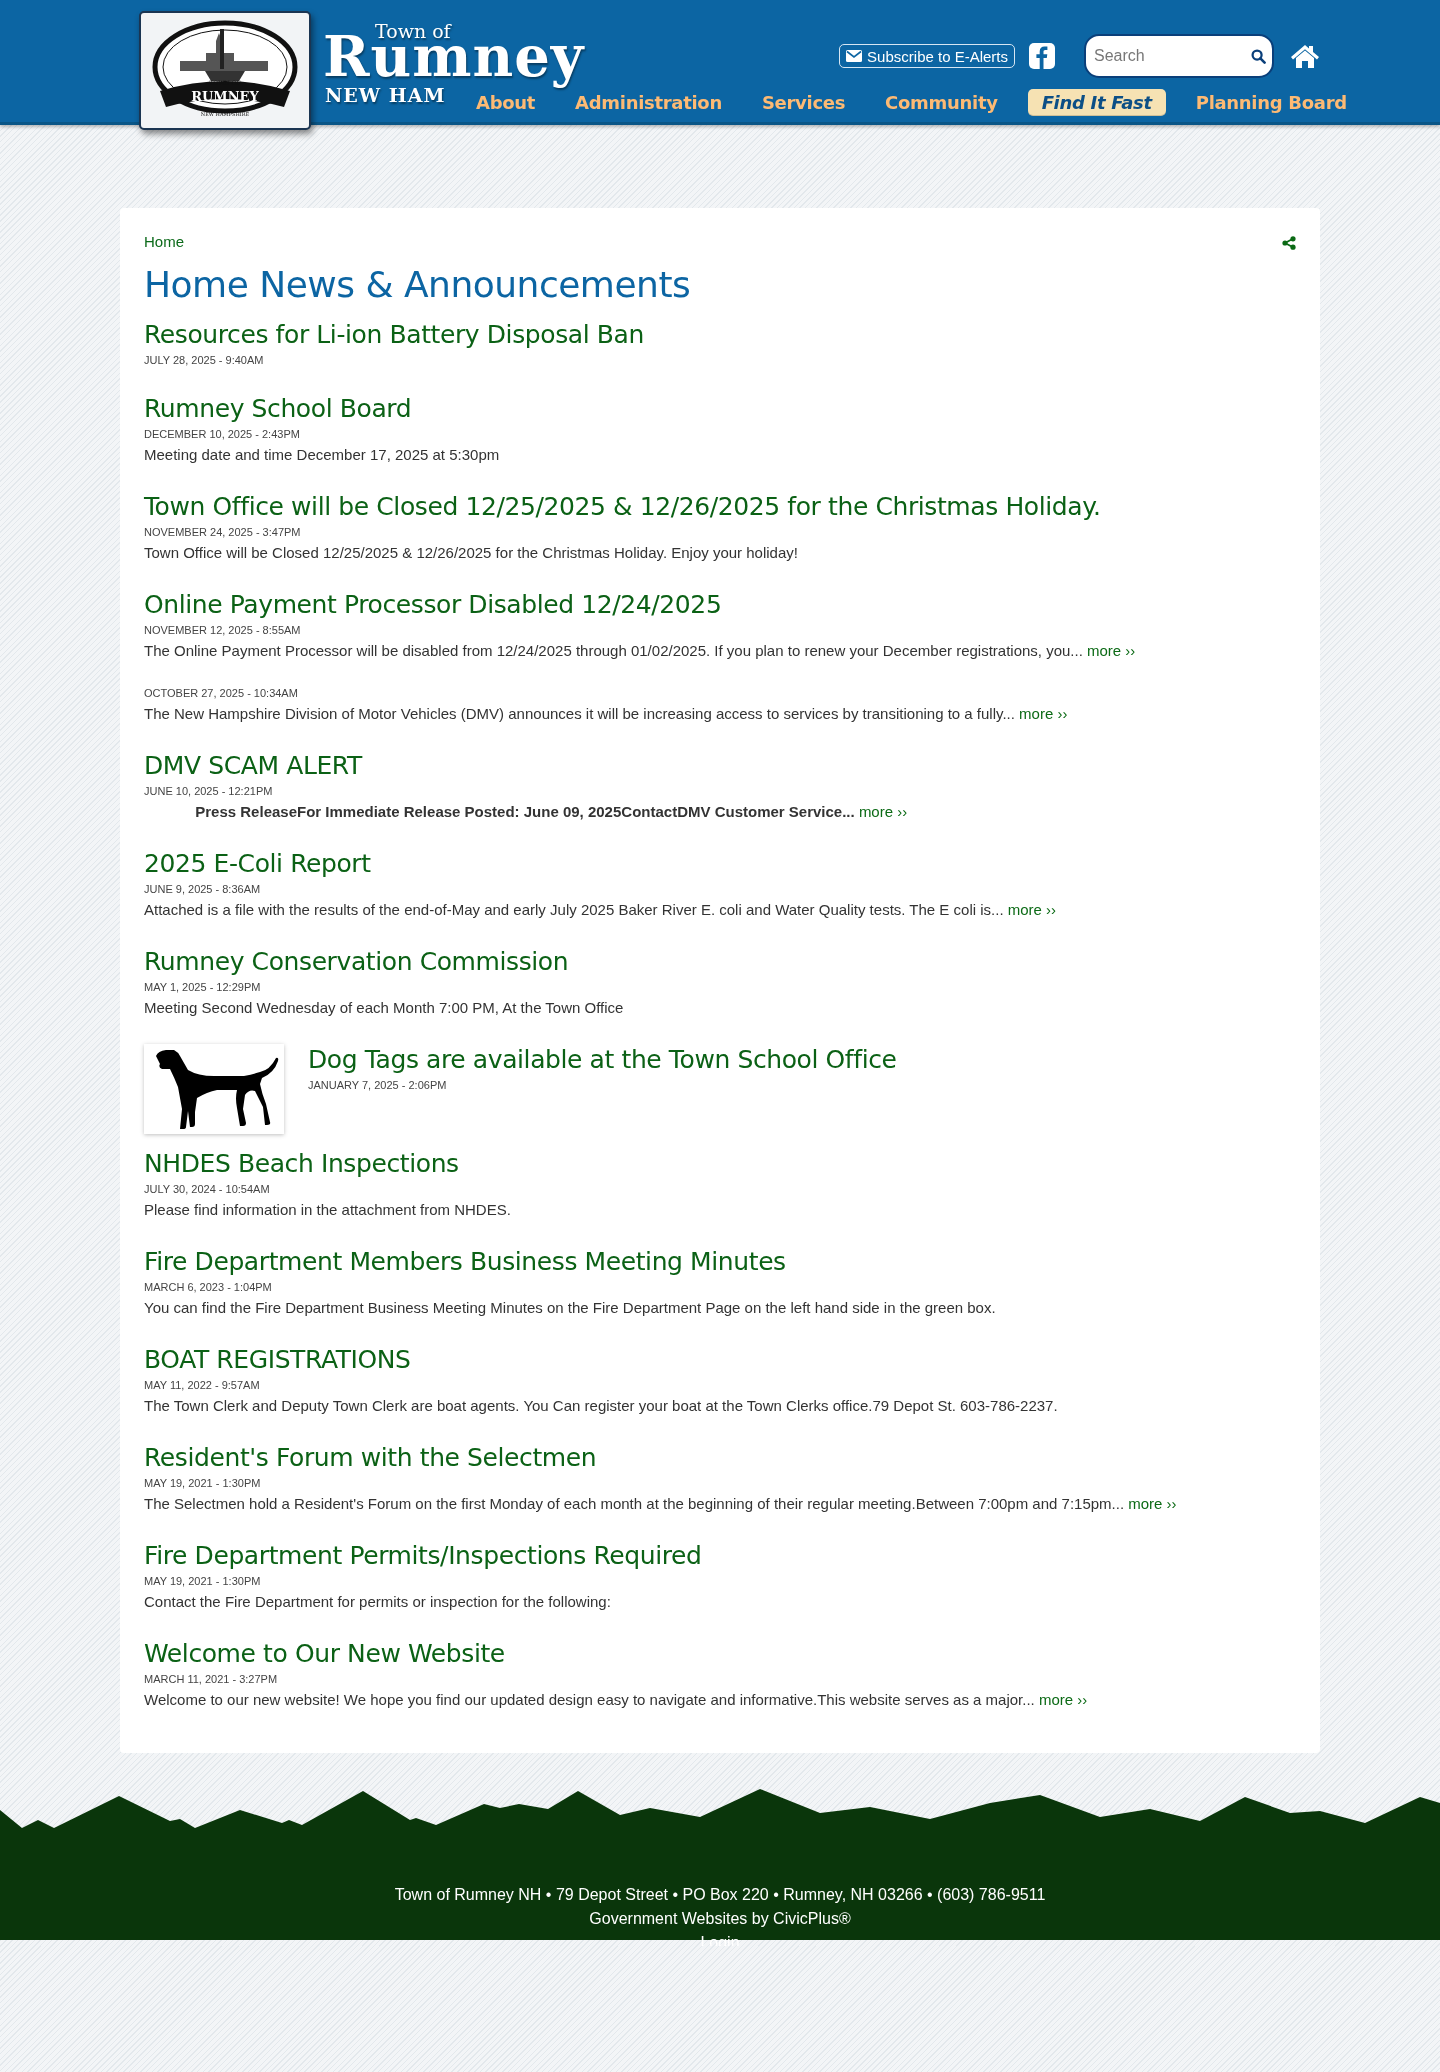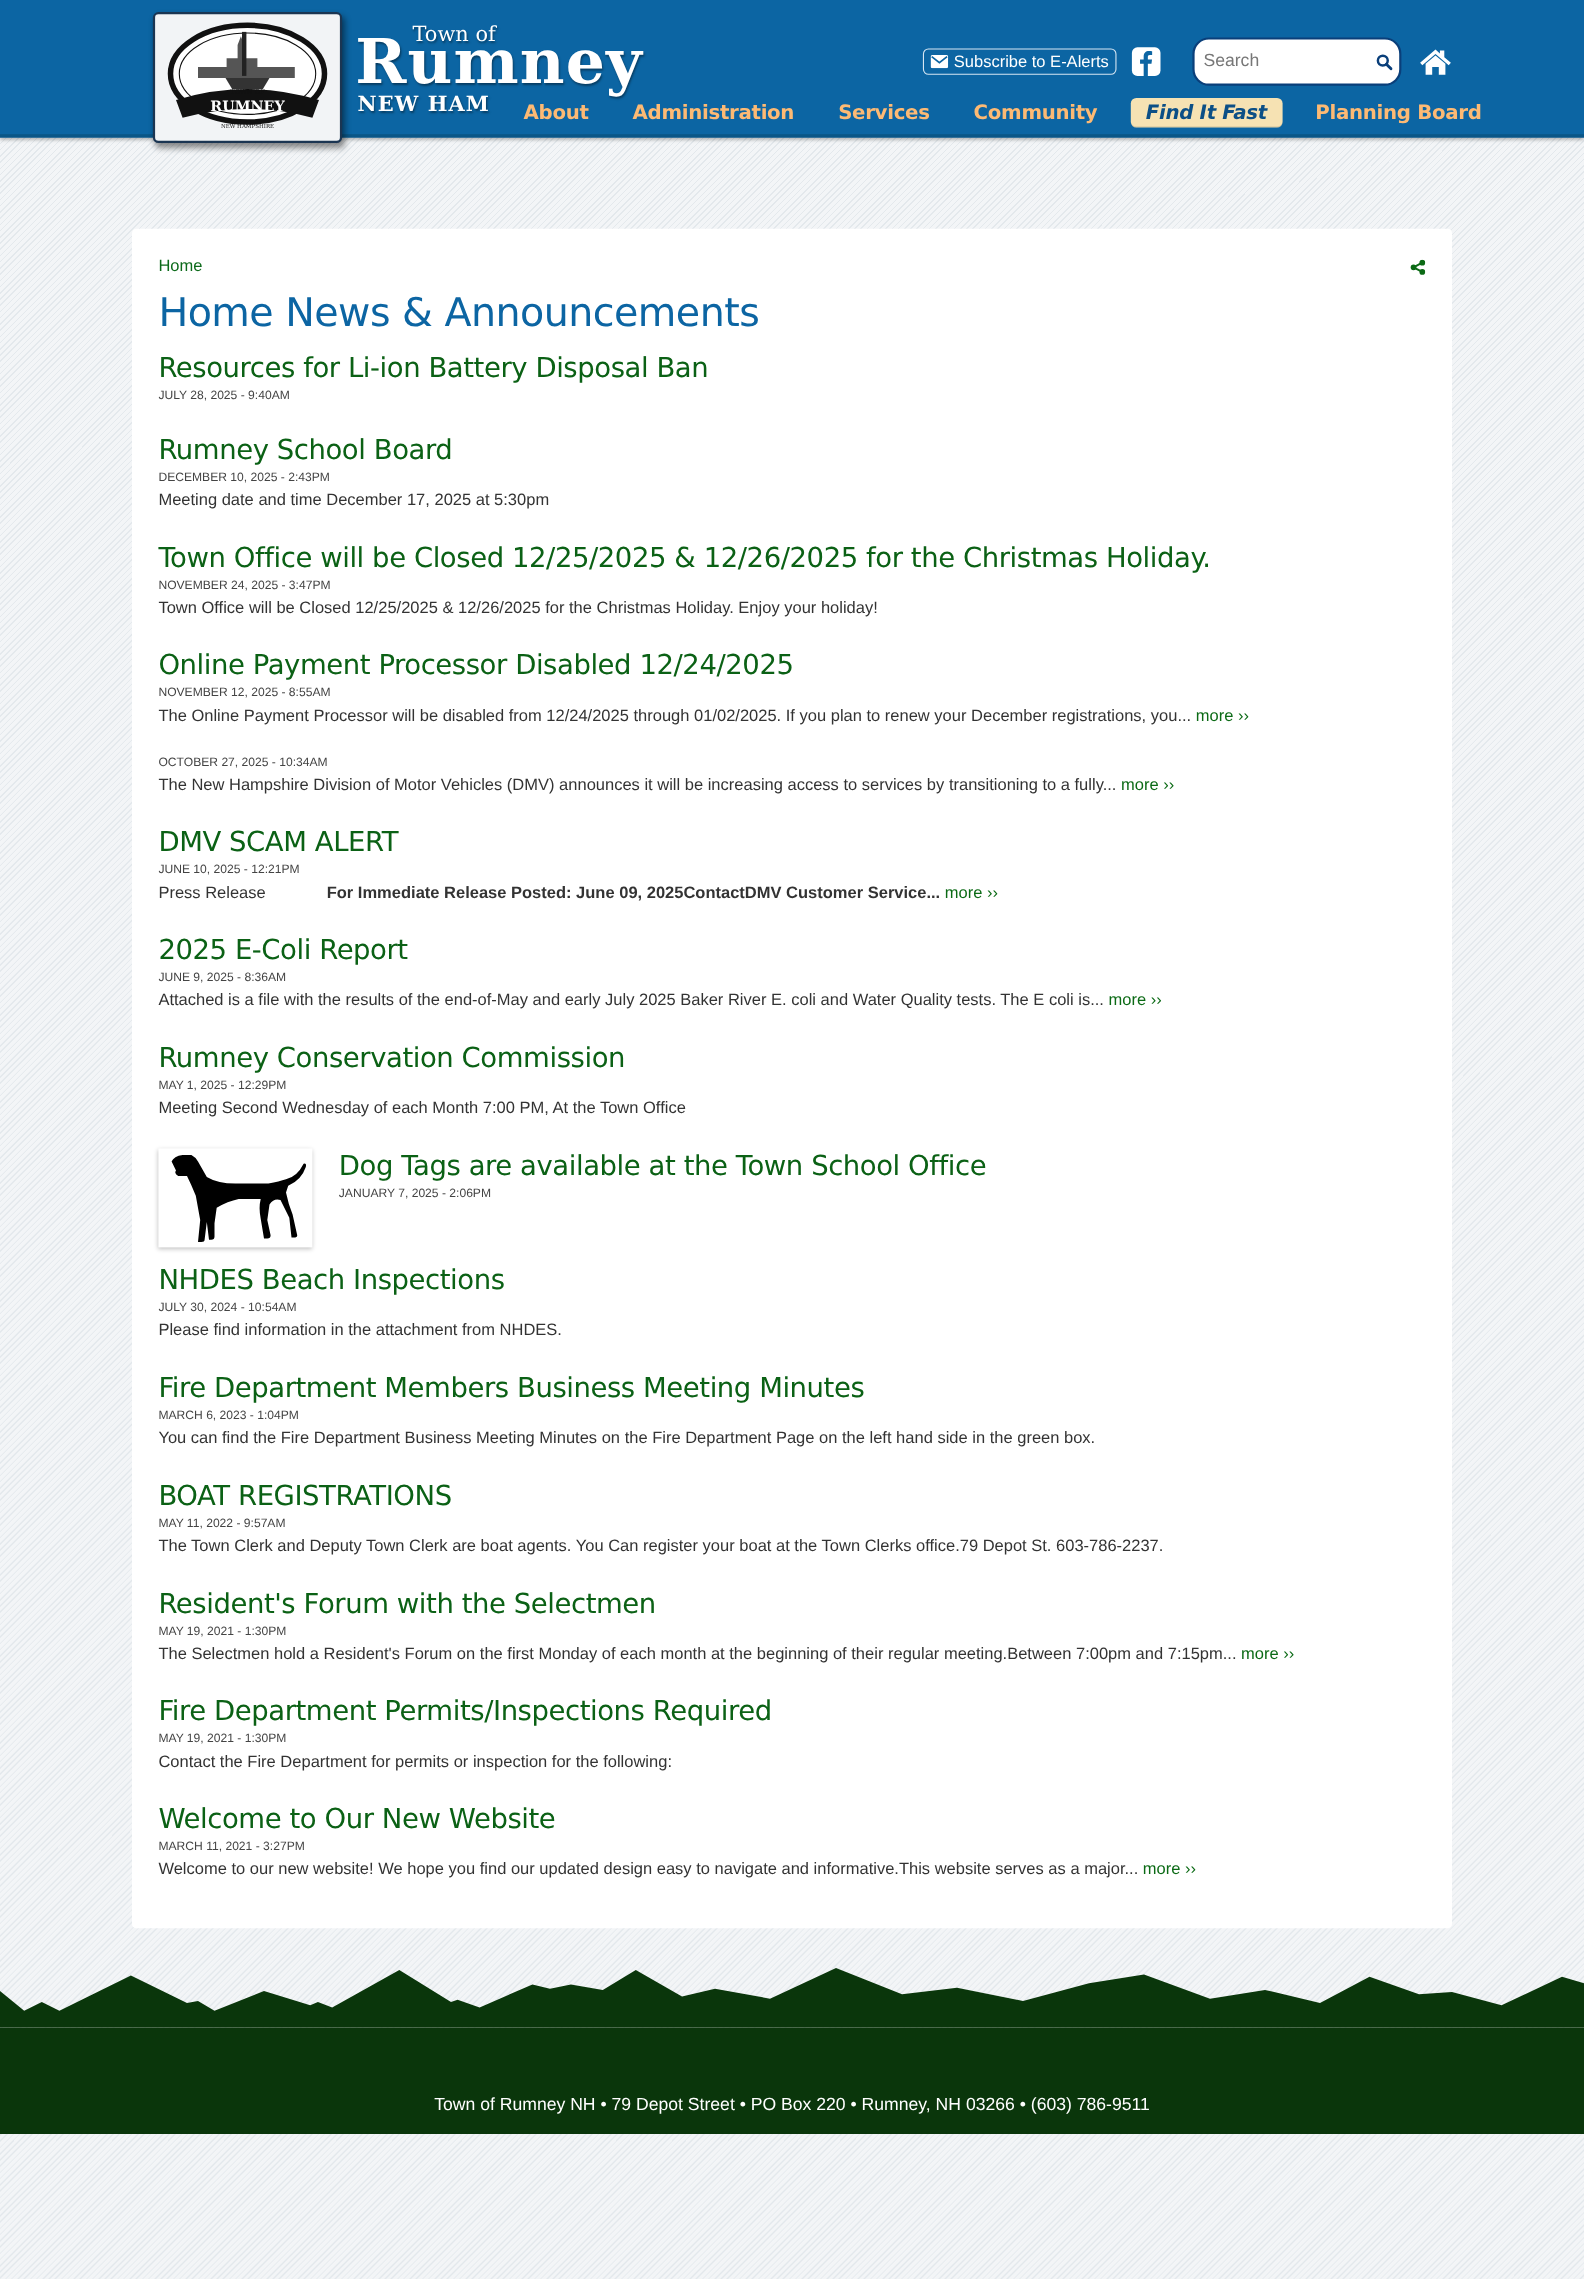--- a/index.html
+++ b/index.html
@@ -71,32 +71,32 @@
   .breadcrumb { color: #0c6a1a; font-size: 15px; cursor: pointer; display: inline-block; }
   .share-icon { position: absolute; right: 24px; top: 28px; cursor: pointer; }
   .page-title { color: #0c65a3; font-family: "DejaVu Sans", sans-serif; font-weight: normal; font-size: 36px; margin-top: 13px; letter-spacing: -0.5px; }
 
   .news-item { margin-top: 14px; }
   .news-item + .news-item { margin-top: 27px; }
   .news-title { color: #0b6115; font-family: "DejaVu Sans", sans-serif; font-size: 25px; font-weight: 500; letter-spacing: -0.4px; line-height: 32px; cursor: pointer; display: inline-block; }
   .news-date { font-size: 11px; color: #444; text-transform: uppercase; margin-top: 3px; }
   .news-summary { font-size: 15px; color: #333; margin-top: 6px; line-height: 18px; }
   .more-link { color: #0b6a15; cursor: pointer; }
-  .press-label { font-weight: normal; display: inline-block; width: 153px; }
+  .press-label { font-weight: bold; display: inline-block; width: 153px; text-align: right; }
   .press-body { font-weight: bold; }
 
   .news-item.with-thumb { display: flex; gap: 24px; }
   .thumb { width: 140px; height: 90px; background: #fff; box-shadow: 0 1px 4px rgba(0,0,0,.25); display: flex; align-items: center; justify-content: center; flex: none; }
 
   
   .footer { position: relative; margin-top: 30px; height: 157px; }
   .mountains { position: absolute; left: 0; top: 0; width: 1440px; height: 60px; }
   .footer-body { position: absolute; top: 60px; left: 0; width: 1440px; height: 97px; background: #0a360b; }
   .footer-text { position: absolute; top: 42px; left: 0; width: 1440px; text-align: center; color: #fff; font-size: 16px; line-height: 24px; }
-  .footer-text div { cursor: default; margin-top: 19px; }
+  .footer-text div { cursor: default; }
   .footer-text .link { cursor: pointer; }
   .bottom-strip { height: 6px; }
 </style>
 </head>
 <body>
 
 <header class="header">
   <div class="logo-box">
     <svg width="150" height="104" viewBox="0 0 150 104">
       <ellipse cx="75" cy="48" rx="70" ry="44" fill="#fff" stroke="#111" stroke-width="5"></ellipse>

